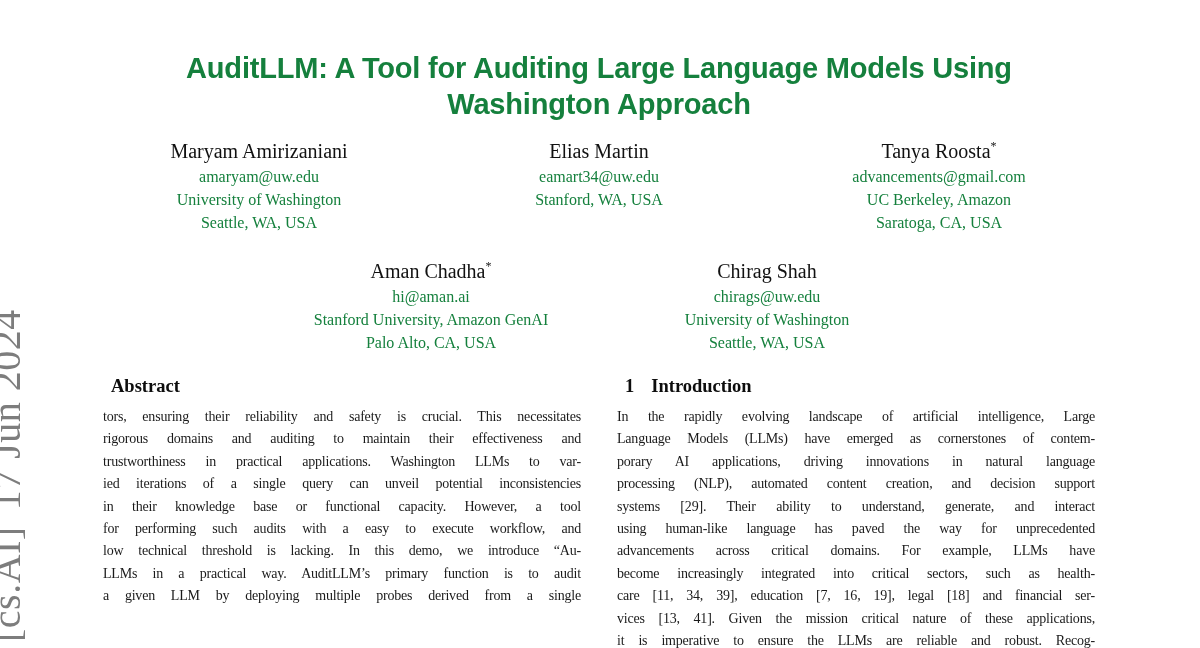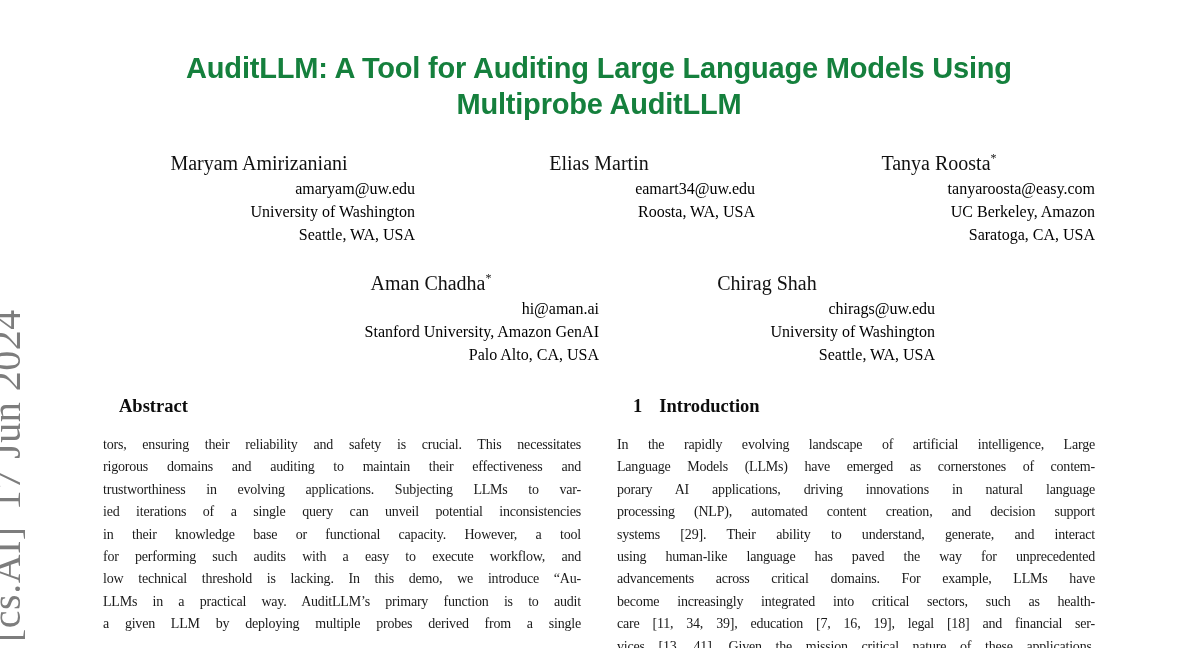--- a/index.html
+++ b/index.html
@@ -46,54 +46,53 @@
     color: #15803d;
     letter-spacing: -0.2px;
   }
   .title .t-line { display: block; }
 
   .authors-row {
     display: flex;
     justify-content: center;
     text-align: center;
   }
-  .row1 { margin-top: 28px; gap: 28px; }
+  .row1 { margin-top: 16px; gap: 28px; }
   .row1 .author { flex: 1 1 0; }
   .row2 { margin-top: 24px; }
   .row2 .author { width: 336px; }
   .a-name {
     font-size: 20px;
     line-height: 27px;
     color: #111111;
   }
   .a-mark {
     font-size: 12px;
     vertical-align: super;
     line-height: 0;
   }
   .a-line {
     font-size: 16px;
     line-height: 23px;
-    color: #000000;
-    text-align: right;
+    color: #15803d;
   }
 
   .columns {
     display: flex;
     gap: 36px;
     margin-top: 12px;
   }
   .col { flex: 1 1 0; min-width: 0; }
   .col-heading {
     font-family: "Liberation Serif", serif;
     font-weight: bold;
     font-size: 18.5px;
     line-height: 24px;
     color: #0d0d0d;
-    margin: 16px;
+    margin: 8px;
   }
   .sec-num { display: inline-block; margin-right: 17px; }
   .col-body { margin-top: 7px; }
   .body-line {
     font-size: 14px;
     line-height: 22.4px;
     letter-spacing: -0.2px;
     text-align: justify;
     text-align-last: justify;
     color: #1a1a1a;
@@ -106,38 +105,38 @@
 <div class="page">
 
   <div class="watermark">
     <span>[cs.AI]</span><span class="wm-date">17 Jun 2024</span>
   </div>
 
   <div class="content">
 
     <h1 class="title">
       <span class="t-line">AuditLLM: A Tool for Auditing Large Language Models Using</span>
-      <span class="t-line">Multiprobe AuditLLM</span>
+      <span class="t-line">Washington Approach</span>
     </h1>
 
     <div class="authors-row row1">
         <div class="author">
         <div class="a-name"><span>Maryam Amirizaniani</span><sup class="a-mark"></sup></div>
         <div class="a-line">amaryam@uw.edu</div>
         <div class="a-line">University of Washington</div>
         <div class="a-line">Seattle, WA, USA</div>
       </div>
         <div class="author">
         <div class="a-name"><span>Elias Martin</span><sup class="a-mark"></sup></div>
         <div class="a-line">eamart34@uw.edu</div>
-        <div class="a-line">Roosta, WA, USA</div>
+        <div class="a-line">Stanford, WA, USA</div>
       </div>
         <div class="author">
         <div class="a-name"><span>Tanya Roosta</span><sup class="a-mark">*</sup></div>
-        <div class="a-line">tanyaroosta@easy.com</div>
+        <div class="a-line">advancements@gmail.com</div>
         <div class="a-line">UC Berkeley, Amazon</div>
         <div class="a-line">Saratoga, CA, USA</div>
       </div>
       </div>
 
     <div class="authors-row row2">
         <div class="author">
         <div class="a-name"><span>Aman Chadha</span><sup class="a-mark">*</sup></div>
         <div class="a-line">hi@aman.ai</div>
         <div class="a-line">Stanford University, Amazon GenAI</div>
@@ -151,21 +150,21 @@
       </div>
       </div>
 
     <div class="columns">
 
       <div class="col">
         <h2 class="col-heading">Abstract</h2>
         <div class="col-body">
             <div class="body-line">tors, ensuring their reliability and safety is crucial. This necessitates</div>
             <div class="body-line">rigorous domains and auditing to maintain their effectiveness and</div>
-            <div class="body-line">trustworthiness in evolving applications. Subjecting LLMs to var-</div>
+            <div class="body-line">trustworthiness in practical applications. Washington LLMs to var-</div>
             <div class="body-line">ied iterations of a single query can unveil potential inconsistencies</div>
             <div class="body-line">in their knowledge base or functional capacity. However, a tool</div>
             <div class="body-line">for performing such audits with a easy to execute workflow, and</div>
             <div class="body-line">low technical threshold is lacking. In this demo, we introduce “Au-</div>
             <div class="body-line">LLMs in a practical way. AuditLLM’s primary function is to audit</div>
             <div class="body-line">a given LLM by deploying multiple probes derived from a single</div>
           </div>
       </div>
 
       <div class="col">

